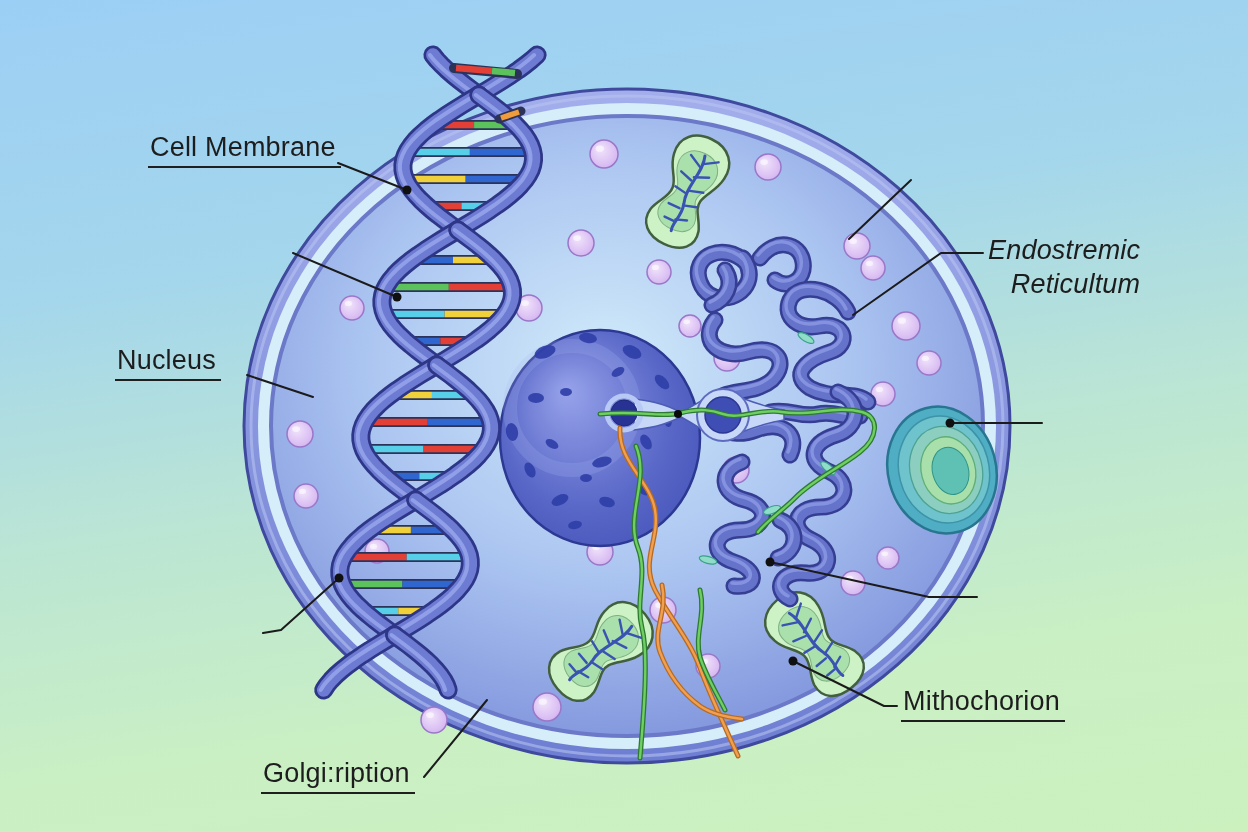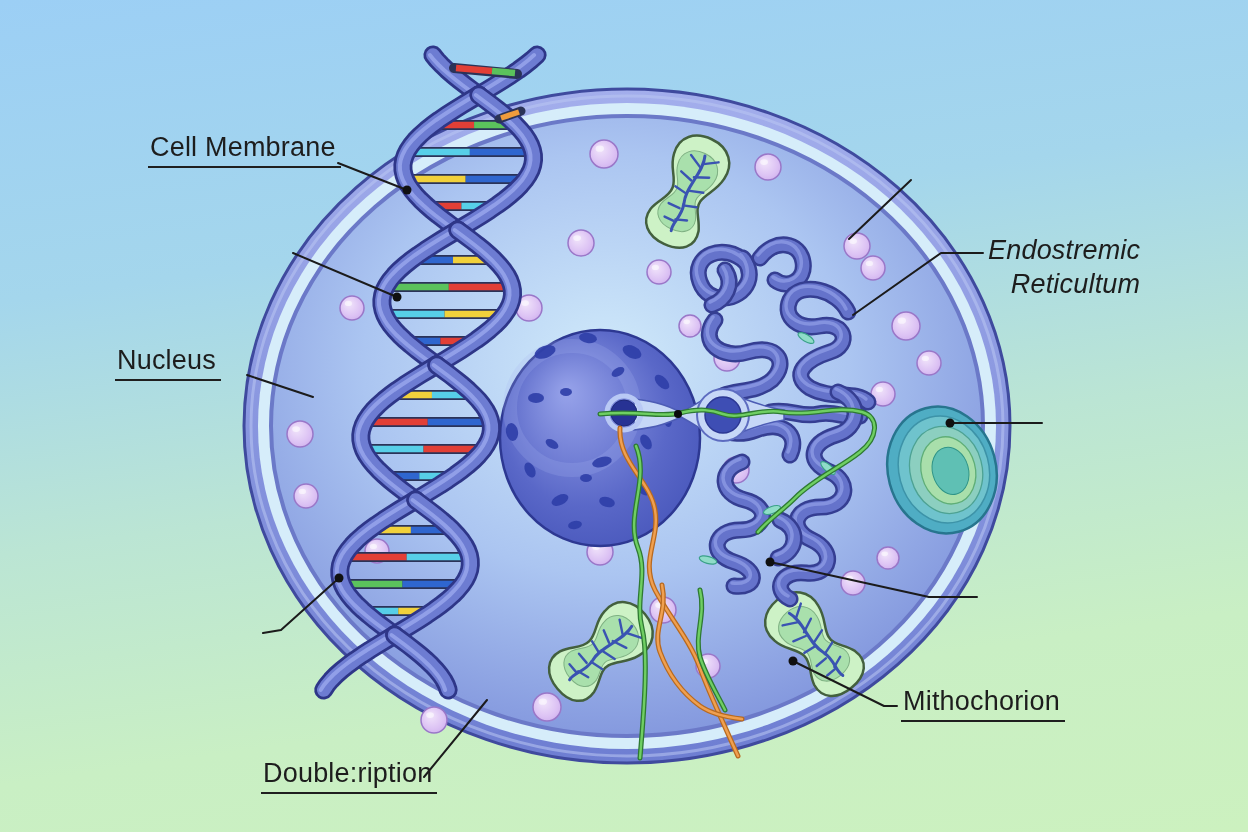--- a/index.html
+++ b/index.html
@@ -412,21 +412,21 @@
         </g>
       </g>
     </svg>
 
   <div class="lbl u" style="left:148px;top:131px">Cell Membrane</div>
 
 
   <div class="lbl u" style="left:115px;top:344px">Nucleus</div>
 
 
-  <div class="lbl u" style="left:261px;top:757px">Double:ription</div>
+  <div class="lbl u" style="left:261px;top:757px">Golgi:ription</div>
 
 
   <div class="lbl two" style="left:988px;top:233px">
     <span>Endostremic</span><br>
     <span>Reticultum</span>
   </div>
 
 
 
   <div class="lbl u" style="left:901px;top:685px">Mithochorion</div>

